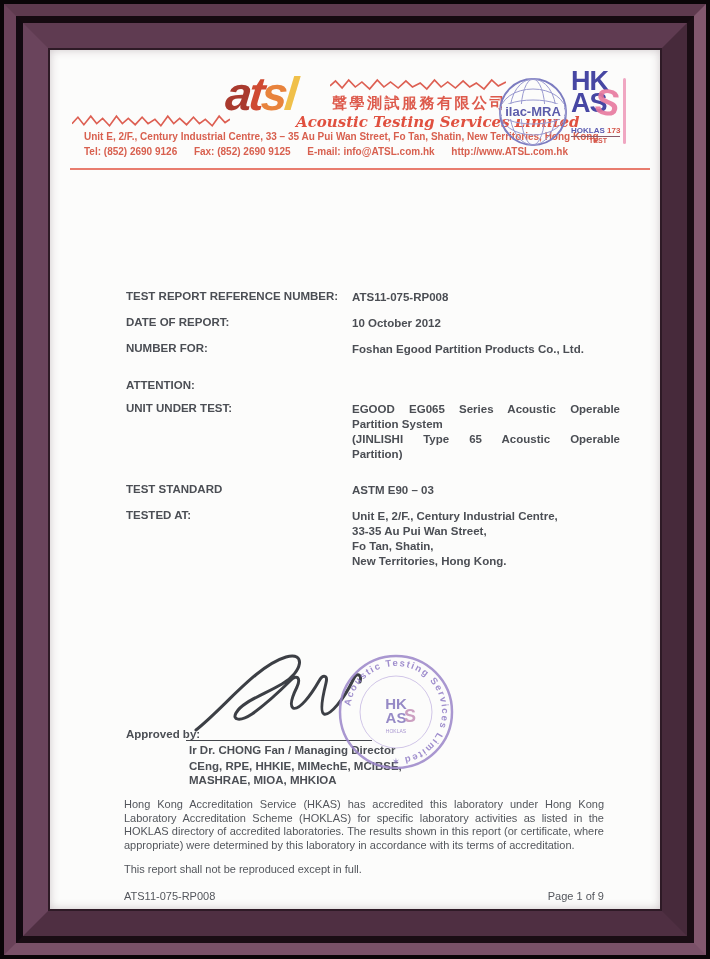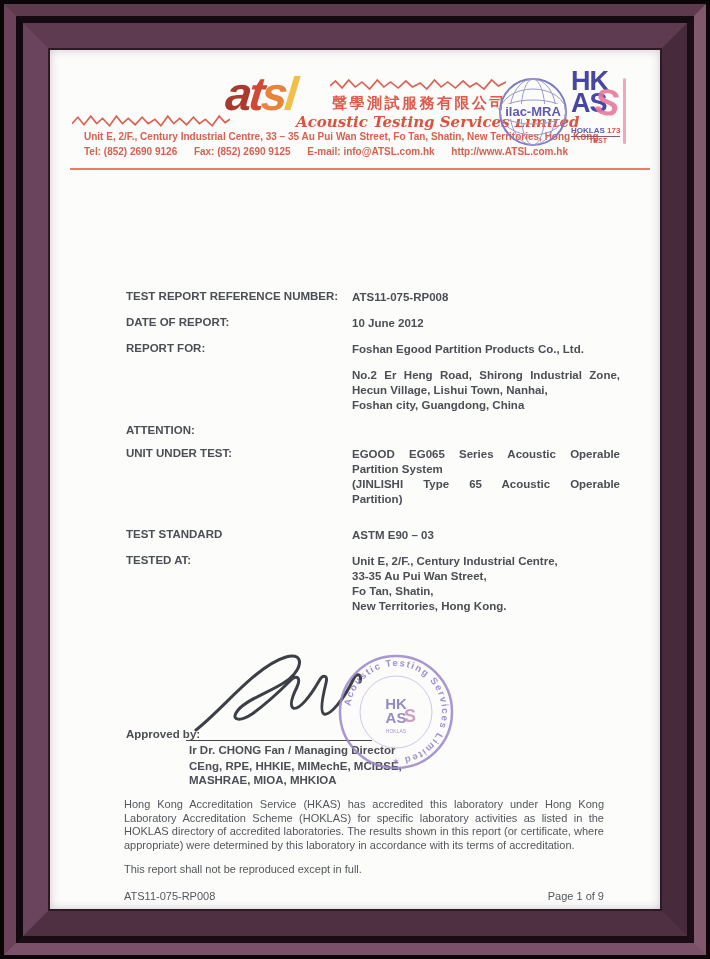--- a/index.html
+++ b/index.html
@@ -136,36 +136,31 @@
         <div class="fields" id="fields">
                   <div class="frow">
                     <div class="lab">TEST REPORT REFERENCE NUMBER:</div>
                     <div class="val">
                       <div class="vline">ATS11-075-RP008</div>
                     </div>
                   </div>
                   <div class="frow">
                     <div class="lab">DATE OF REPORT:</div>
                     <div class="val">
-                      <div class="vline">10 June 2012</div>
-                    </div>
-                  </div>
-                  <div class="frow">
-                    <div class="lab">REPORT FOR:</div>
+                      <div class="vline">10 October 2012</div>
+                    </div>
+                  </div>
+                  <div class="frow">
+                    <div class="lab">NUMBER FOR:</div>
                     <div class="val">
                       <div class="vline">Foshan Egood Partition Products Co., Ltd.</div>
                     </div>
                   </div>
                   <div class="frow">
                     <div class="lab"></div>
-                    <div class="val">
-                      <div class="vline just">No.2 Er Heng Road, Shirong Industrial Zone,</div>
-                      <div class="vline">Hecun Village, Lishui Town, Nanhai,</div>
-                      <div class="vline">Foshan city, Guangdong, China</div>
-                    </div>
                   </div>
                   <div class="frow">
                     <div class="lab">ATTENTION:</div>
                   </div>
                   <div class="frow">
                     <div class="lab">UNIT UNDER TEST:</div>
                     <div class="val">
                       <div class="vline just">EGOOD EG065 Series Acoustic Operable</div>
                       <div class="vline">Partition System</div>
                       <div class="vline just">(JINLISHI Type 65 Acoustic Operable</div>

